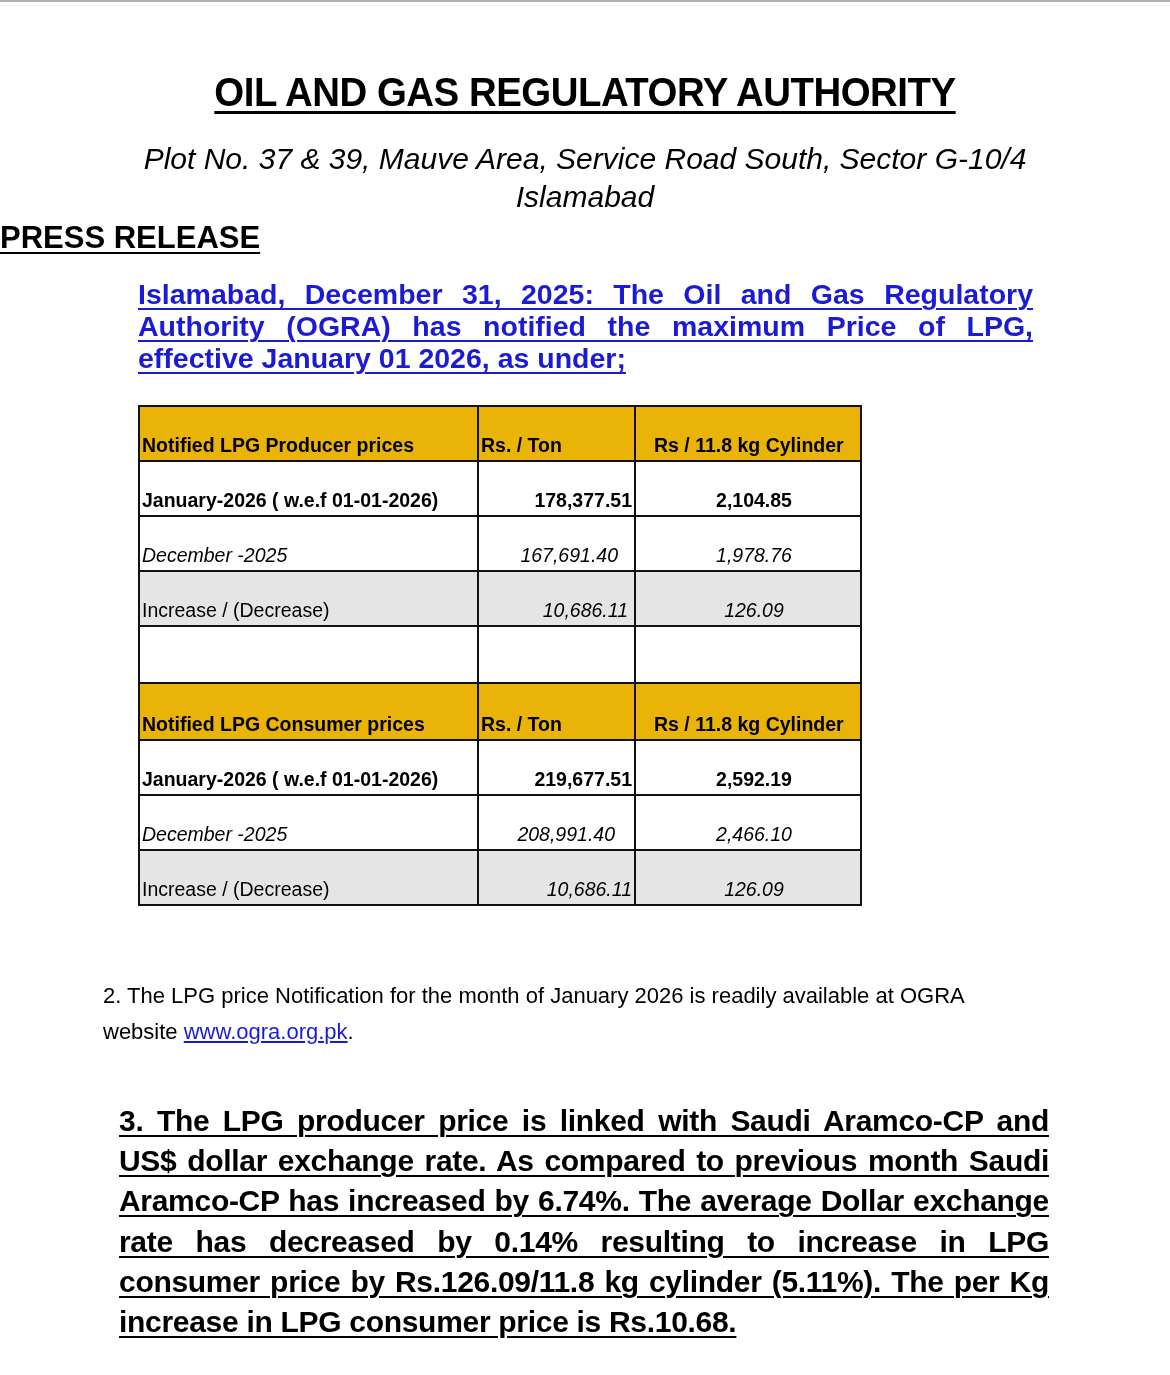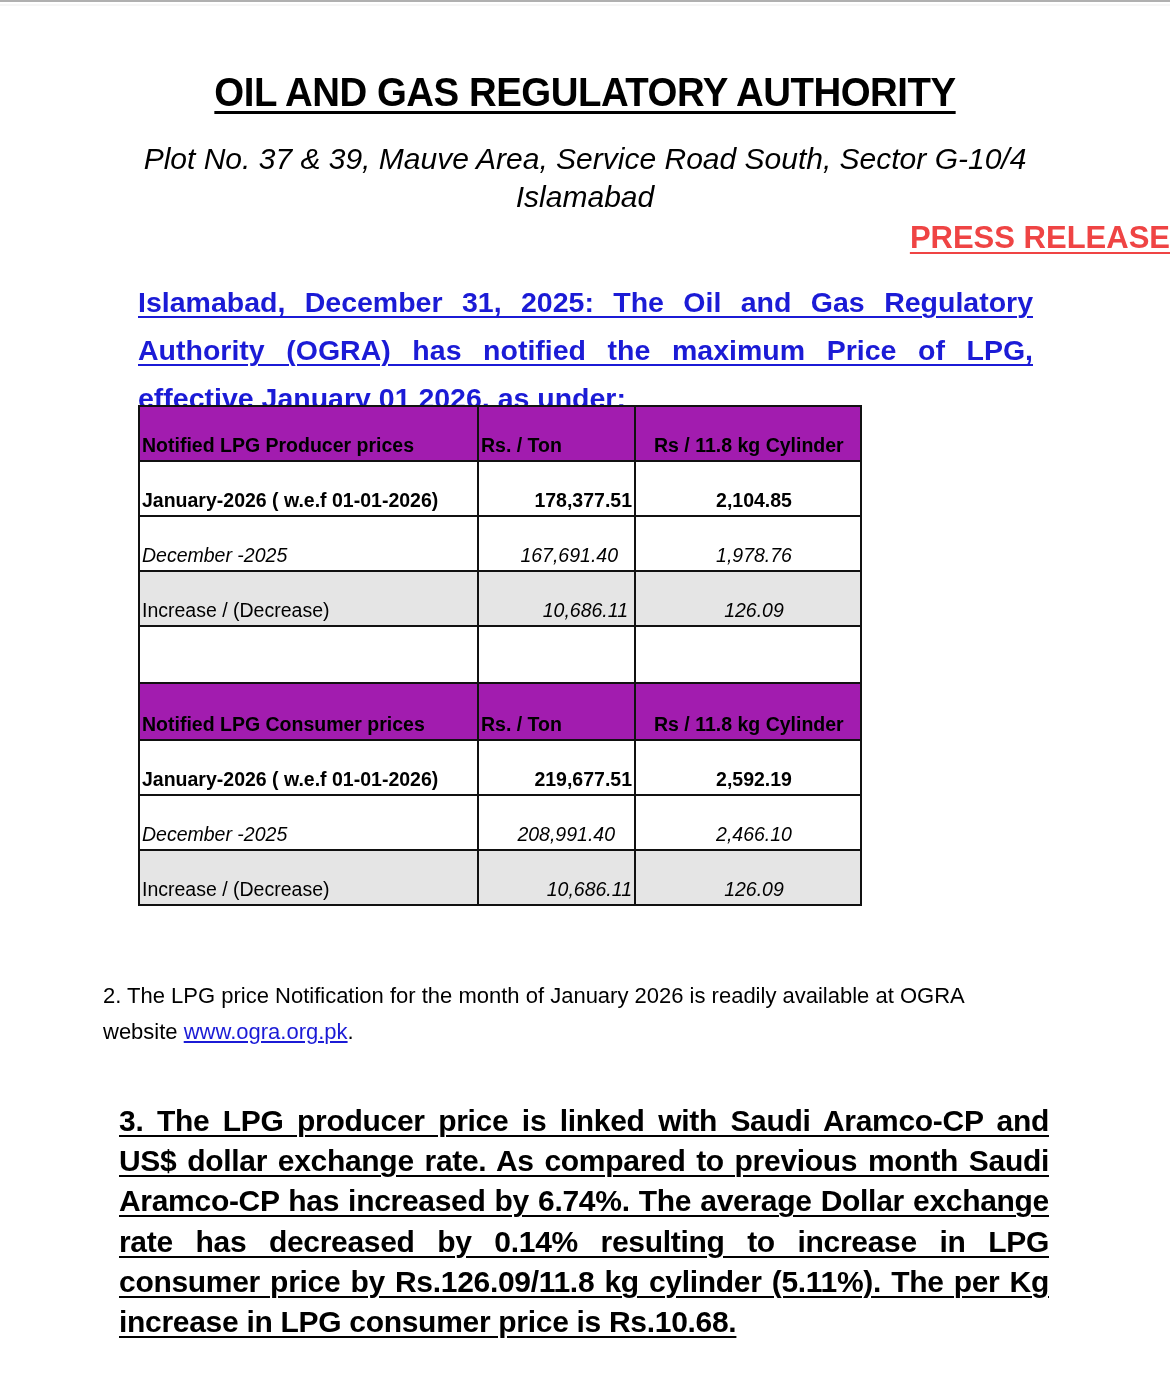--- a/index.html
+++ b/index.html
@@ -51,36 +51,36 @@
       text-align: center;
       font-size: 30px;
       font-style: italic;
       line-height: 38px;
       margin: 0;
     }
     .press-release {
       position: absolute;
       left: 0; top: 220px;
       width: 1170px;
-      text-align: right;
+      text-align: left;
       font-size: 31px;
       font-weight: bold;
-      color: #ef4444;
+      color: #000000;
       text-decoration: underline;
       text-decoration-thickness: 2px;
       text-underline-offset: 4px;
     }
     .intro {
       position: absolute;
       left: 138px; top: 278px;
       width: 895px;
       font-size: 28.5px;
       font-weight: bold;
       color: #1b1bd6;
-      line-height: 48px;
+      line-height: 32px;
       text-align: justify;
       text-decoration: underline;
       text-decoration-thickness: 2px;
       text-underline-offset: 4px;
       margin: 0;
     }
     table.prices {
       position: absolute;
       left: 138px; top: 405px;
       border-collapse: collapse;
@@ -88,21 +88,21 @@
     }
     table.prices td {
       border: 2.5px solid #111;
       padding: 0 2px 3px 2px;
       vertical-align: bottom;
       white-space: nowrap;
     }
     table.prices td.c1 { width: 333px; }
     table.prices td.c2 { width: 134px; text-align: right; }
     table.prices td.c3 { width: 204px; text-align: center; padding-left: 14px; }
-    tr.head td { background: #a21caf; font-weight: bold; }
+    tr.head td { background: #eab308; font-weight: bold; }
     tr.head td.c2 { text-align: left; }
     tr.head td.c3 { text-align: left; padding-left: 18px; }
     tr.current td { font-weight: bold; border-radius: 25px; }
     tr.previous td { font-style: italic; }
     tr.previous td.c2 { text-align: right; padding-right: 16px; font-style: italic; }
     tr.change td { background: #e5e5e5; }
     tr.change td.c2, tr.change td.c3 { font-style: italic; }
     tr.change td.c2 { padding-right: 6px; }
     tr.h56 td { height: 50px; }
     tr.h58 td { height: 52px; }

